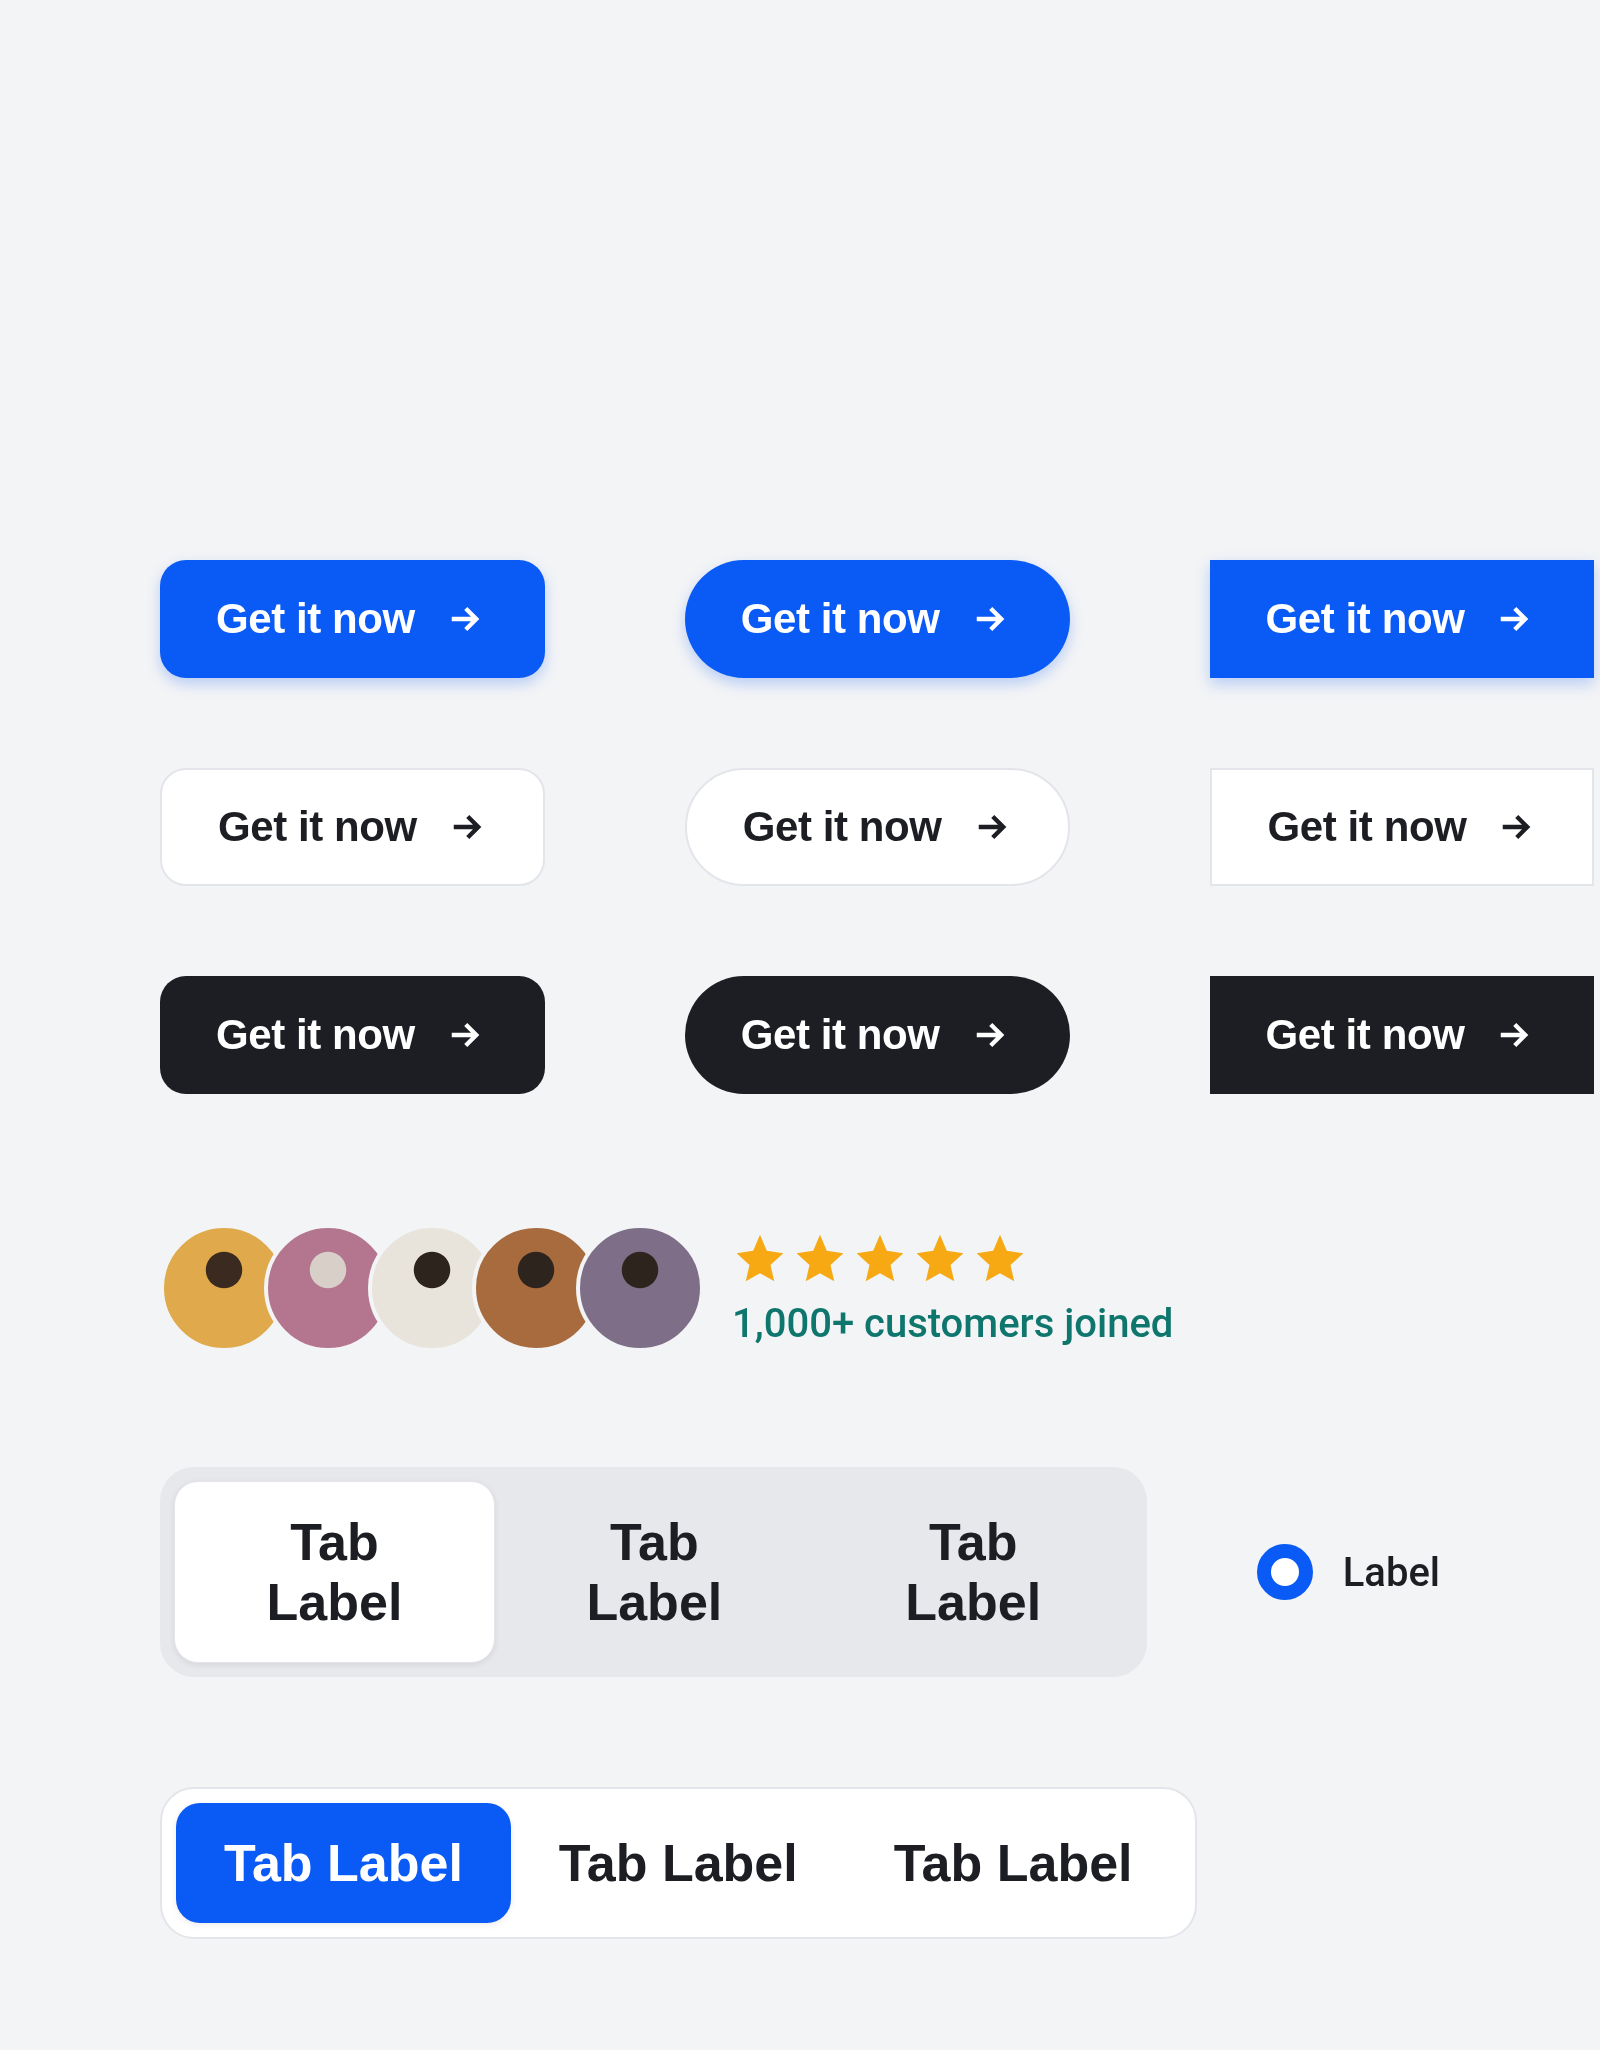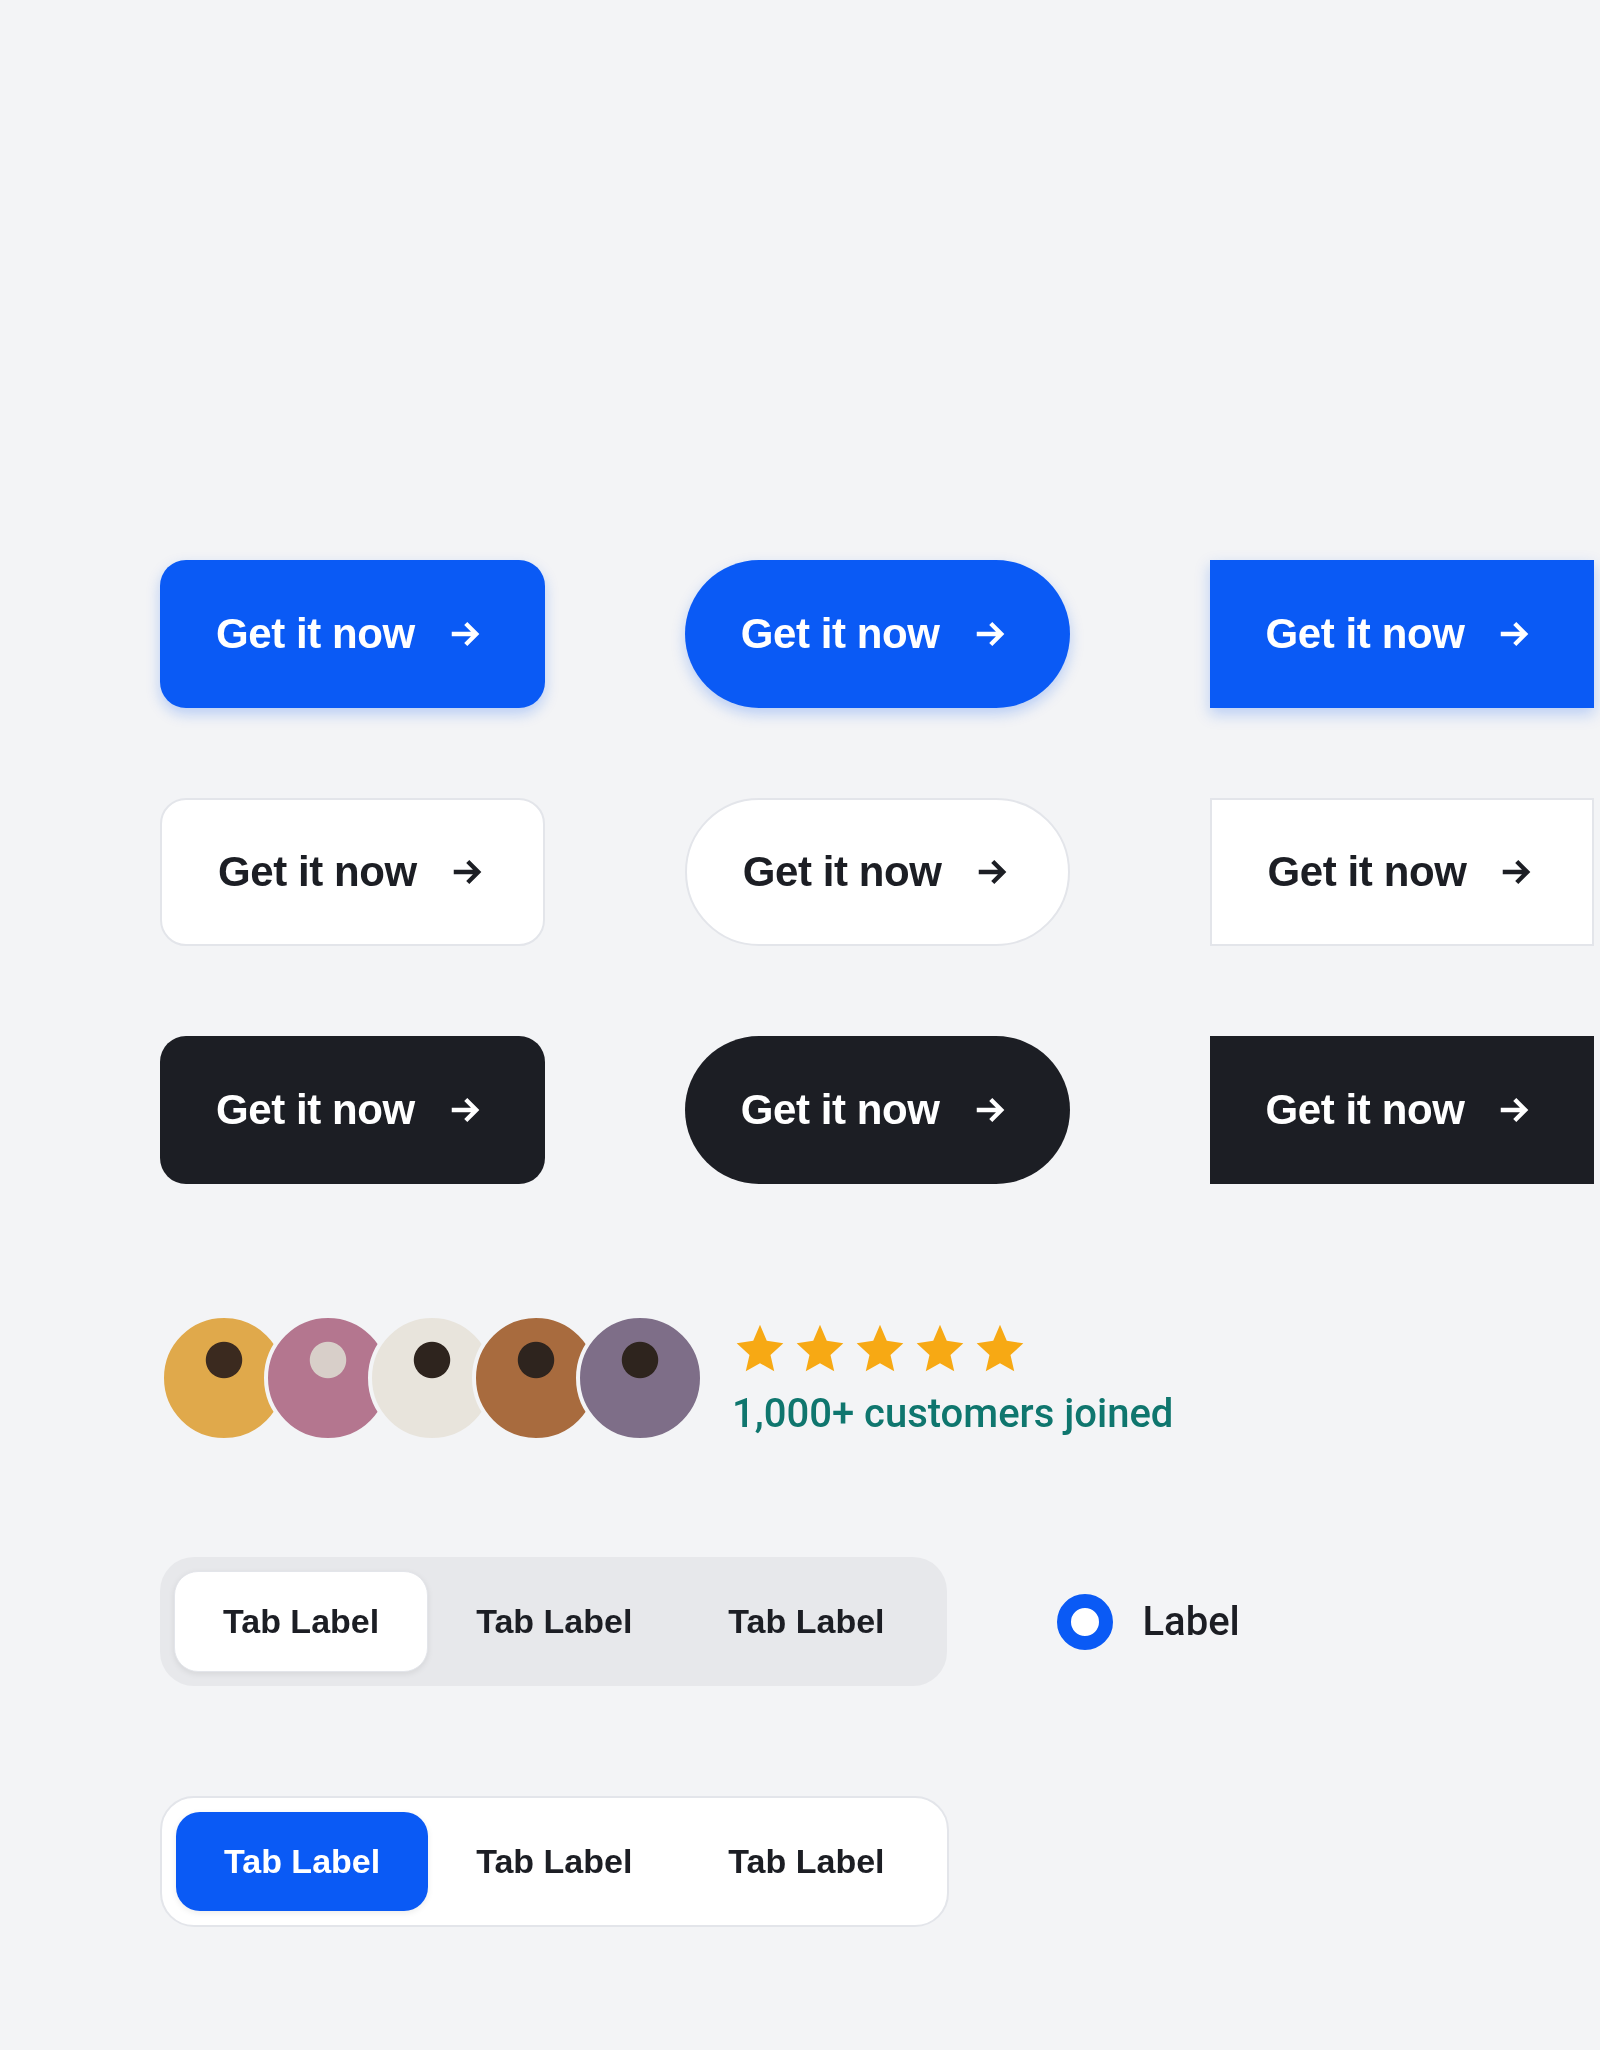--- a/index.html
+++ b/index.html
@@ -22,21 +22,21 @@
     column-gap: 140px;
     row-gap: 90px;
     justify-content: start;
     margin-bottom: 130px;
   }
   .btn {
     display: inline-flex;
     align-items: center;
     gap: 28px;
     padding: 0 56px;
-    height: 148px;
+    height: 118px;
     font-size: 42px;
     font-weight: 700;
     letter-spacing: -0.01em;
     cursor: pointer;
     border: none;
     white-space: nowrap;
   }
   .btn .arrow { display:inline-flex; }
   .btn svg { width: 42px; height: 42px; stroke-width: 2.5; }
 
@@ -90,28 +90,27 @@
   }
   .seg {
     display: inline-flex;
     background: #e7e8eb;
     border-radius: 34px;
     padding: 14px;
     gap: 0;
   }
   .seg .tab {
     padding: 30px 48px;
-    font-size: 34px;
+    font-size: 52px;
     font-weight: 700;
     color: #1c1e24;
     border-radius: 24px;
     cursor: pointer;
     border: none;
     background: transparent;
-    text-align: right;
   }
   .seg .tab.active {
     background: #fff;
     box-shadow: 0 2px 6px rgba(0,0,0,0.08);
     border: 1px solid #e3e5ea;
   }
 
   .seg.outline-wrap {
     background: #fff;
     border: 2px solid #e3e5ea;

